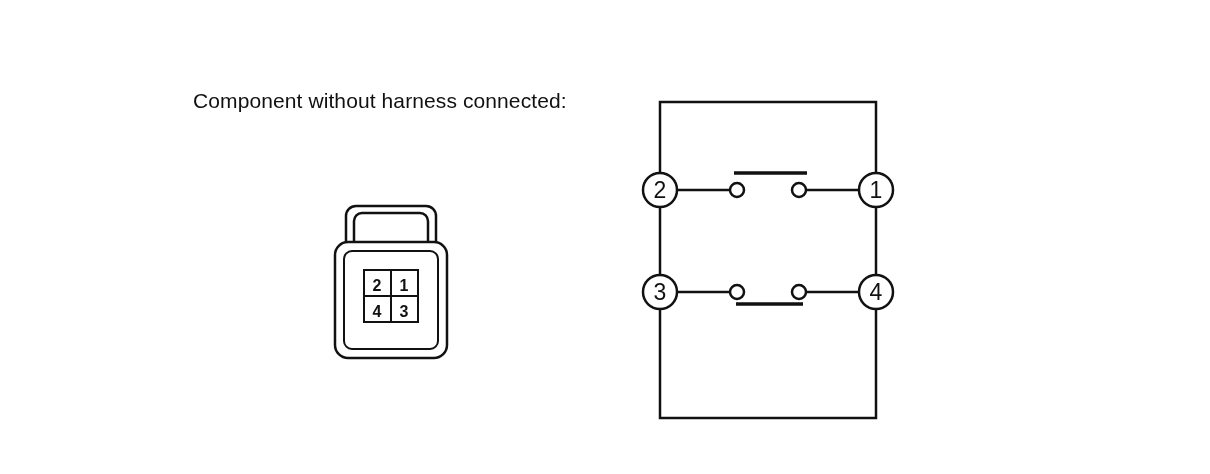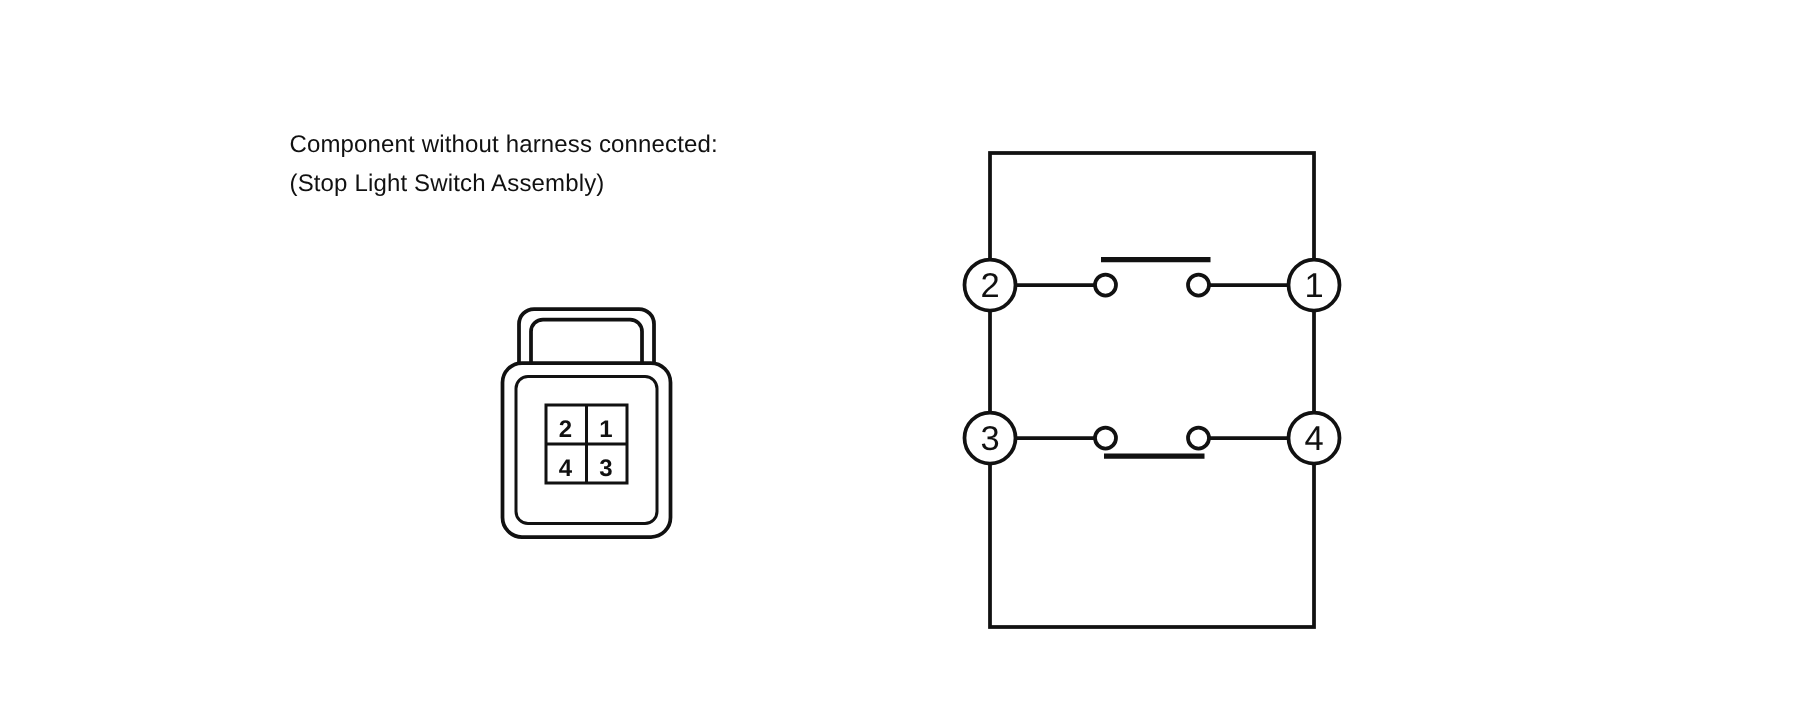--- a/index.html
+++ b/index.html
@@ -12,21 +12,21 @@
     width: 1210px;
     height: 474px;
     background: #ffffff;
     font-family: "Liberation Sans", sans-serif;
     overflow: hidden;
   }
   .caption {
     position: absolute;
     left: 193px;
     top: 84px;
-    font-size: 16px;
+    font-size: 21px;
     line-height: 1.65;
     color: #111111;
     letter-spacing: 0.1px;
   }
   .connector-svg {
     position: absolute;
     left: 333px;
     top: 202px;
   }
   .circuit-svg {
@@ -46,21 +46,20 @@
     font-weight: bold;
   }
 </style>
 </head>
 <body>
 
 <div id="canvas">
 
   <div class="caption">
     <div>Component without harness connected:</div>
-    <div>(Stop Light Switch Assembly)</div>
   </div>
 
   <svg class="connector-svg" width="120" height="160" viewBox="0 0 120 160">
     <rect x="13" y="4" width="90" height="46" rx="10" fill="#ffffff" stroke="#111111" stroke-width="2.5"></rect>
     <rect x="21" y="11" width="74" height="42" rx="8" fill="#ffffff" stroke="#111111" stroke-width="2.5"></rect>
     <rect x="2" y="40" width="112" height="116" rx="13" fill="#ffffff" stroke="#111111" stroke-width="2.5"></rect>
     <rect x="11" y="49" width="94" height="98" rx="8" fill="#ffffff" stroke="#111111" stroke-width="2"></rect>
     <g>
       <rect x="31" y="68" width="54" height="52" fill="#ffffff" stroke="#111111" stroke-width="2"></rect>
       <line x1="58" y1="68" x2="58" y2="120" stroke="#111111" stroke-width="2"></line>

